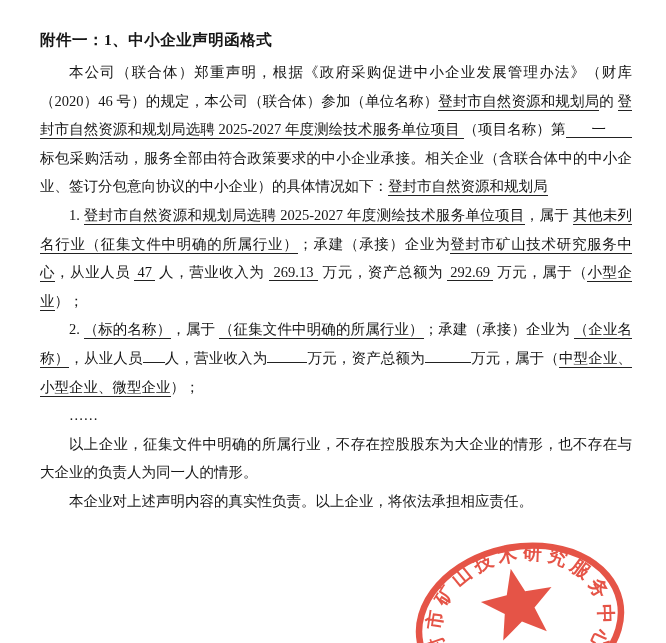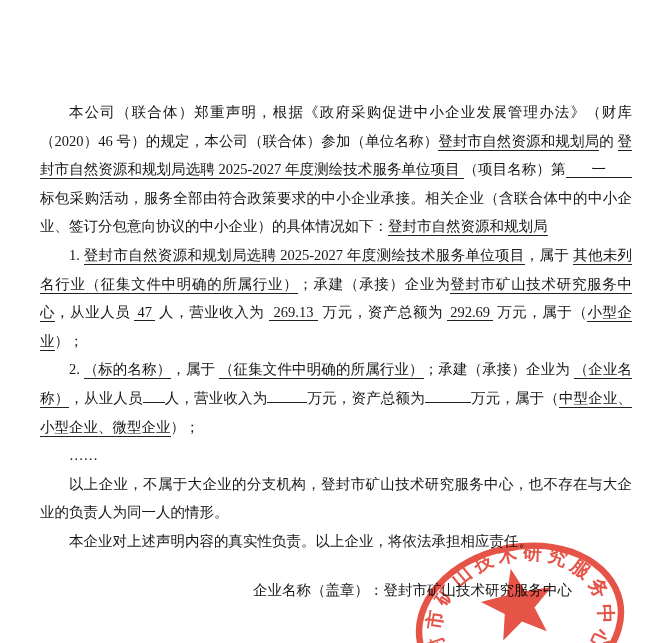--- a/index.html
+++ b/index.html
@@ -11,21 +11,21 @@
     font-family:"Liberation Serif","DejaVu Serif",serif;
     color:#161616;
   }
   .doc-title{
     position:absolute;left:40px;top:30px;margin:0;
     font-size:15.5px;font-weight:bold;letter-spacing:0.5px;
   }
   .doc-body{
     position:absolute;left:40px;top:58px;width:592px;
     font-size:14.5px;line-height:28.6px;
-    text-align:justify;text-justify:inter-ideograph;margin-top:40px;
+    text-align:justify;text-justify:inter-ideograph;
   }
   .para{margin:0;}
   .para.indent{text-indent:2em;}
   .u{border-bottom:1px solid #222;padding-bottom:1px;}
   .blank{
     display:inline-block;height:14px;
     border-bottom:1px solid #222;vertical-align:baseline;
   }
   .sign-block{
     position:absolute;left:253px;top:576px;
@@ -43,34 +43,32 @@
     fill:var(--stamp-red,#e23a2b);
     font-size:19px;font-weight:bold;
     font-family:"Liberation Serif","DejaVu Serif",serif;
   }
 </style>
 </head>
 <body>
 
 <div class="page" style="--stamp-red: #e23a2b;">
 
+  <h1 class="doc-title">附件一：1、中小企业声明函格式</h1>
 
   <div class="doc-body" id="doc-body">
       <p class="para indent"><span>本公司（联合体）郑重声明，根据《政府采购促进中小企业发展管理办法》（财库（2020）46 号）的规定，本公司（联合体）参加（单位名称）</span><span class="u">登封市自然资源和规划局</span><span>的 </span><span class="u">登封市自然资源和规划局选聘 2025-2027 年度测绘技术服务单位项目 </span><span>（项目名称）第</span><span class="u" style="padding: 0px 26px;">一</span><span>标包采购活动，服务全部由符合政策要求的中小企业承接。相关企业（含联合体中的中小企业、签订分包意向协议的中小企业）的具体情况如下：</span><span class="u">登封市自然资源和规划局</span></p>
       <p class="para indent"><span>1. </span><span class="u">登封市自然资源和规划局选聘 2025-2027 年度测绘技术服务单位项目</span><span>，属于 </span><span class="u">其他未列名行业（征集文件中明确的所属行业）</span><span>；承建（承接）企业为</span><span class="u">登封市矿山技术研究服务中心</span><span>，从业人员 </span><span class="u" style="padding: 0px 3px;">47</span><span> 人，营业收入为 </span><span class="u" style="padding: 0px 5px;">269.13</span><span> 万元，资产总额为 </span><span class="u" style="padding: 0px 3px;">292.69</span><span> 万元，属于（</span><span class="u">小型企业</span><span>）；</span></p>
       <p class="para indent"><span>2. </span><span class="u">（标的名称）</span><span>，属于 </span><span class="u">（征集文件中明确的所属行业）</span><span>；承建（承接）企业为 </span><span class="u">（企业名称）</span><span>，从业人员</span><span class="blank" style="width: 22px;"></span><span>人，营业收入为</span><span class="blank" style="width: 40px;"></span><span>万元，资产总额为</span><span class="blank" style="width: 46px;"></span><span>万元，属于（</span><span class="u">中型企业、小型企业、微型企业</span><span>）；</span></p>
       <p class="para indent"><span>……</span></p>
-      <p class="para indent"><span>以上企业，不属于大企业的分支机构，登封市矿山技术研究服务中心，也不存在与大企业的负责人为同一人的情形。</span></p>
+      <p class="para indent"><span>以上企业，征集文件中明确的所属行业，不存在控股股东为大企业的情形，也不存在与大企业的负责人为同一人的情形。</span></p>
       <p class="para indent"><span>本企业对上述声明内容的真实性负责。以上企业，将依法承担相应责任。</span></p>
     </div>
 
   <div class="sign-block">
-    <div>
-      <span>企业名称（盖章）：</span><span>登封市矿山技术研究服务中心</span>
-    </div>
   </div>
 
   <svg class="stamp" viewBox="0 0 232 206" aria-hidden="true">
     <g transform="rotate(-12 116 88)">
       <ellipse class="ring" cx="116" cy="88" rx="102" ry="75"></ellipse>
       <polygon class="star" points="118,34 127.4,59.1 154.1,60.3 133.2,76.9 140.3,102.7 118,88 95.7,102.7 102.8,76.9 81.9,60.3 108.6,59.1"></polygon>
       <path id="stampArc" d="M 50.5,123.6 A 80,62 0 1 1 181.5,123.6" fill="none"></path>
       <text class="stamp-text">
         <textPath href="#stampArc" startOffset="0" textLength="305" lengthAdjust="spacing">登封市矿山技术研究服务中心</textPath>
       </text>

